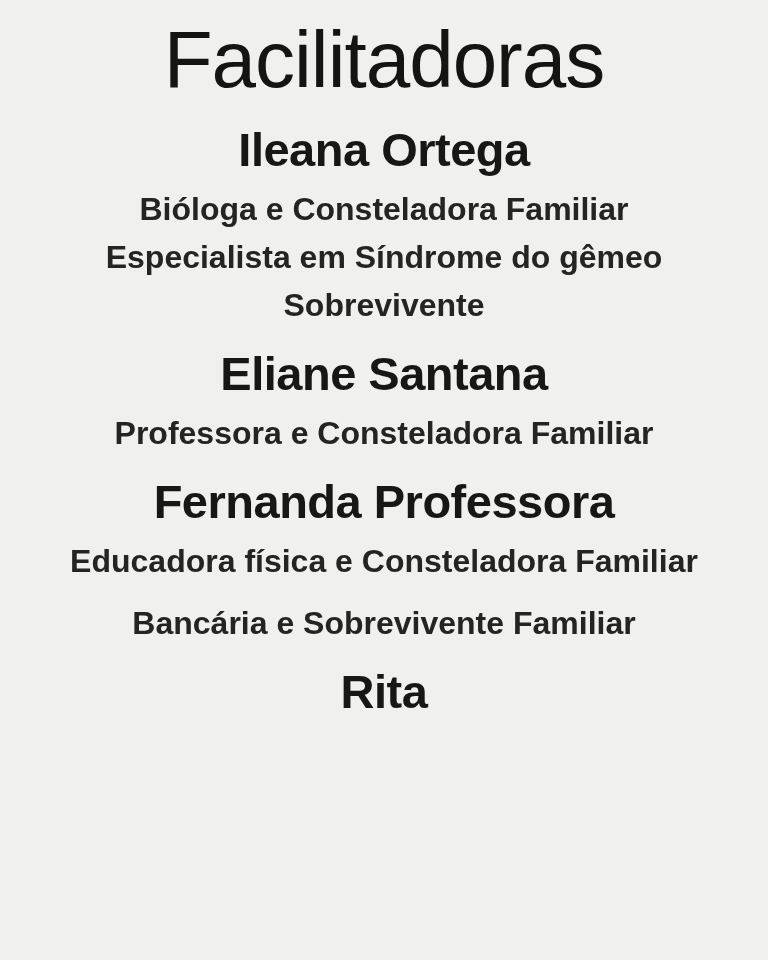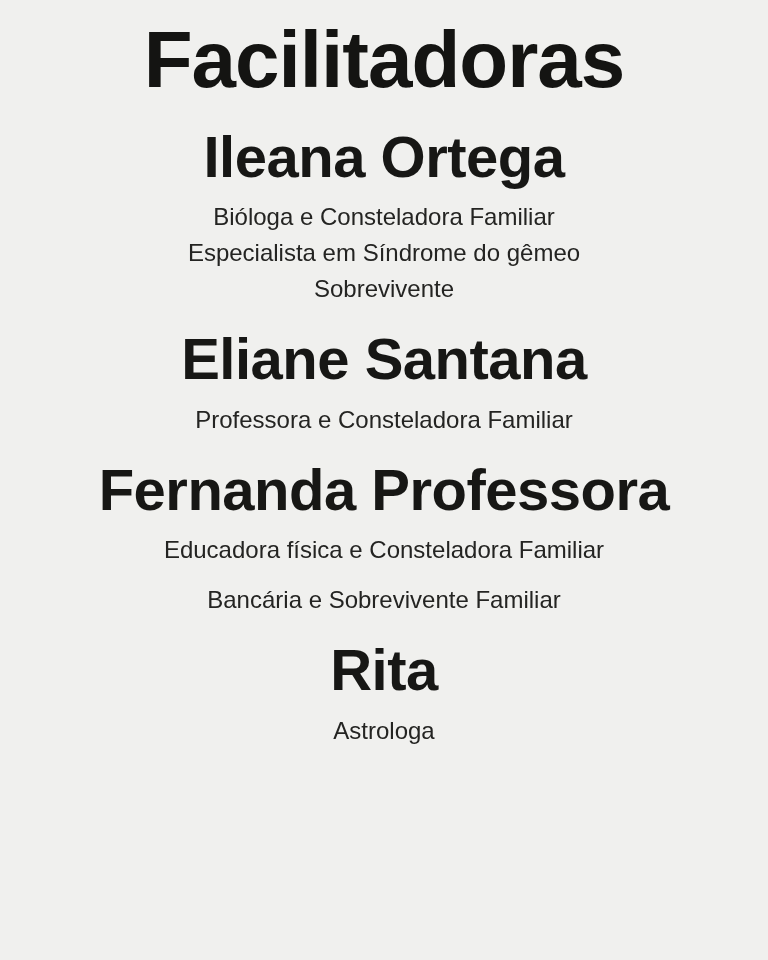--- a/index.html
+++ b/index.html
@@ -17,41 +17,41 @@
   }
   .poster {
     width: 100%;
     height: 100%;
     text-align: center;
   }
   .poster-title {
     margin: 14px 0 0 0;
     font-size: 80px;
     line-height: 1.15;
-    font-weight: 700;
+    font-weight: 400;
     letter-spacing: -1px;
     color: #141412;
   }
   .entry {
     margin: 0 0 14px 0;
   }
   .entry-name {
     margin: 13px 0 5px 0;
-    font-size: 58px;
+    font-size: 47px;
     line-height: 1.3;
     font-weight: 800;
     letter-spacing: -0.5px;
     color: #171715;
   }
   .entry-role {
     margin: 0 auto;
     max-width: 640px;
-    font-size: 24px;
+    font-size: 32px;
     line-height: 1.5;
-    font-weight: 400;
+    font-weight: 700;
     color: #242422;
   }
 </style>
 </head>
 <body>
 
 <main class="poster">
 
   <h1 class="poster-title">Facilitadoras</h1>
 
@@ -74,16 +74,15 @@
     <h2 class="entry-name">Fernanda Professora</h2>
     <p class="entry-role">Educadora física e Consteladora Familiar</p>
   </section>
 
   <section class="entry">
     <p class="entry-role">Bancária e Sobrevivente Familiar</p>
   </section>
 
   <section class="entry">
     <h2 class="entry-name">Rita</h2>
-    <p class="entry-role">Astrologa</p>
   </section>
 
 </main>
 
 </body></html>

